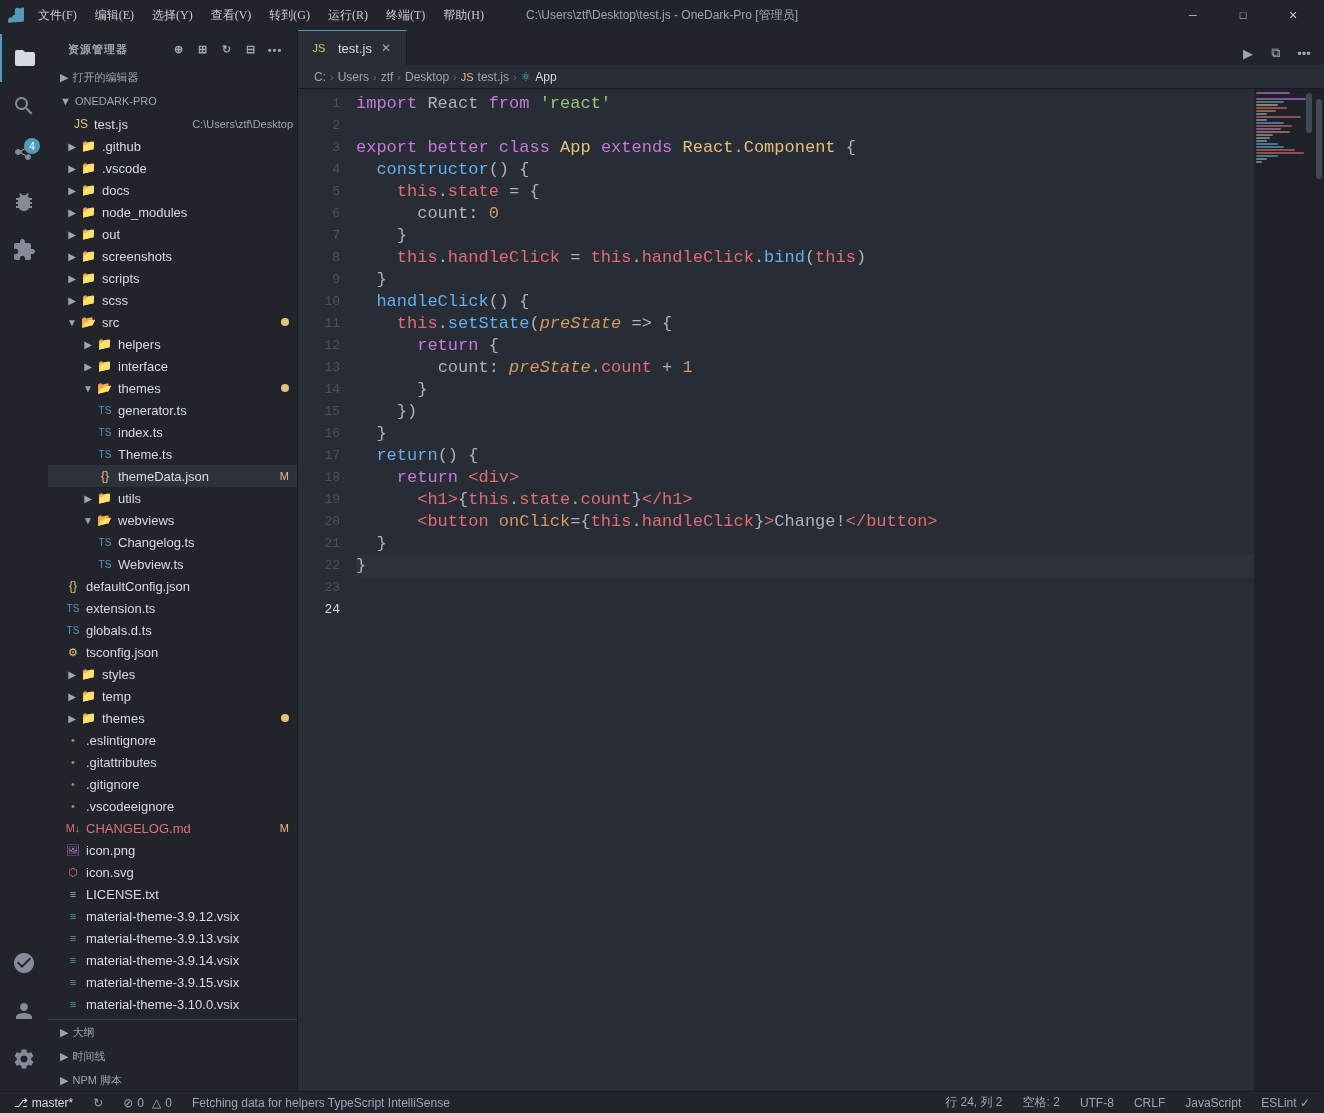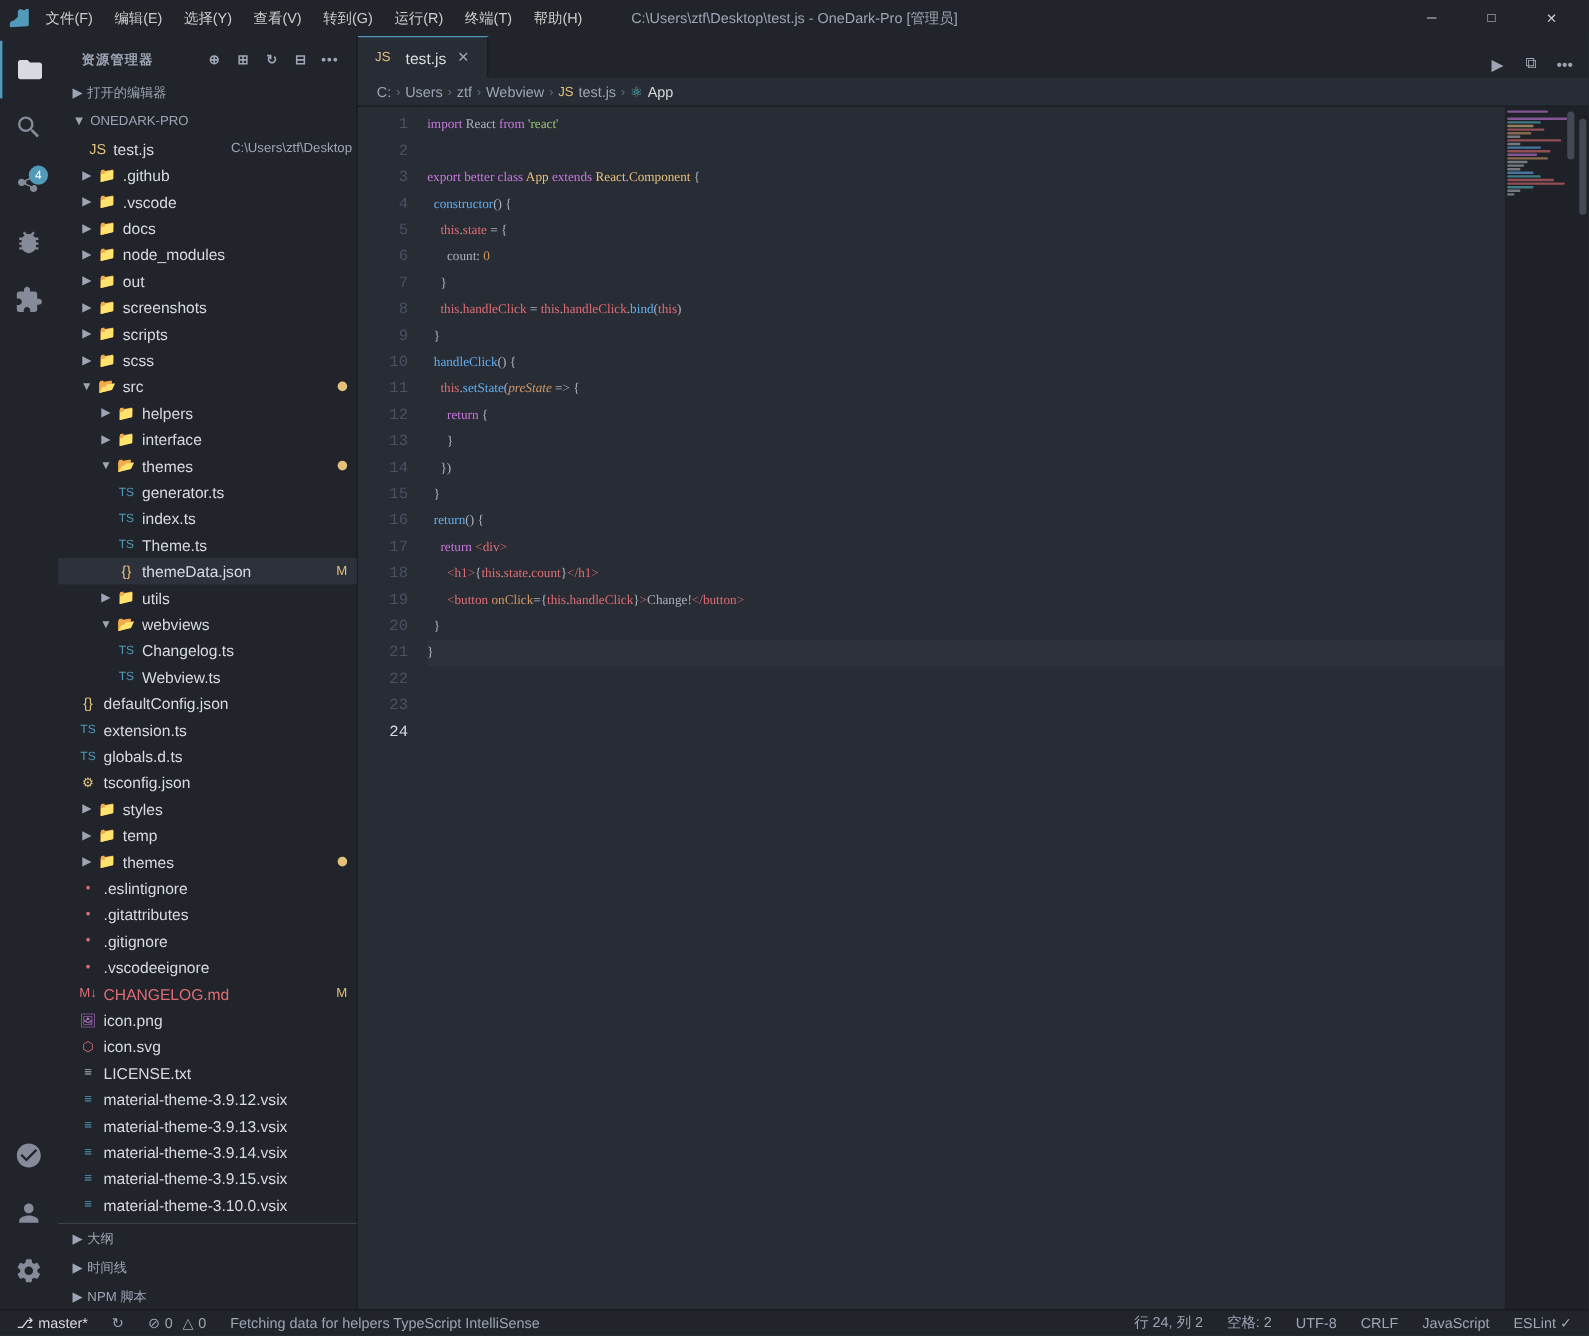--- a/index.html
+++ b/index.html
@@ -38,20 +38,21 @@
     }
     .title-bar-menu {
       display: flex;
       gap: 2px;
     }
     .menu-item {
       padding: 2px 8px;
       color: #ccc;
       font-size: 12px;
       cursor: pointer;
+      font-family: Liberation Serif, serif;
     }
     .title-bar-title {
       position: absolute;
       left: 50%;
       transform: translateX(-50%);
       color: #9da5b4;
       font-size: 12px;
     }
     .title-bar-controls {
       display: flex;
@@ -341,22 +342,22 @@
       font-size: 13px;
       line-height: 22px;
       flex-shrink: 0;
       padding-top: 4px;
       user-select: none;
     }
     .code-content {
       flex: 1;
       overflow: auto;
       padding: 4px 0 4px 8px;
-      font-family: Liberation Serif, serif;
-      font-size: 11px;
+      font-family: Liberation Mono, monospace;
+      font-size: 17px;
       line-height: 22px;
     }
     .code-content::-webkit-scrollbar { height: 8px; width: 8px; }
     .code-content::-webkit-scrollbar-track { background: #21252b; }
     .code-content::-webkit-scrollbar-thumb { background: #424854; }
 
     .code-line { white-space: pre; min-height: 22px; }
     .code-line.active-line { background: #2c313a; }
 
     
@@ -805,21 +806,21 @@
       </div>
     </div>
 
     <div class="breadcrumb">
       <span class="breadcrumb-item">C:</span>
       <span class="breadcrumb-sep">›</span>
       <span class="breadcrumb-item">Users</span>
       <span class="breadcrumb-sep">›</span>
       <span class="breadcrumb-item">ztf</span>
       <span class="breadcrumb-sep">›</span>
-      <span class="breadcrumb-item">Webview</span>
+      <span class="breadcrumb-item">Desktop</span>
       <span class="breadcrumb-sep">›</span>
       <span style="color:#e5c07b;font-size:11px">JS</span>
       <span class="breadcrumb-item">test.js</span>
       <span class="breadcrumb-sep">›</span>
       <span style="color:#56b6c2;font-size:12px">⚛</span>
       <span class="breadcrumb-current">App</span>
     </div>
 
     <div class="code-editor">
       <div class="line-numbers">
@@ -854,20 +855,21 @@
         <div class="code-line"><span class="kw">export</span> <span class="kw">better</span> <span class="kw">class</span> <span class="cls">App</span> <span class="kw">extends</span> <span class="cls">React</span><span class="plain">.</span><span class="cls">Component</span> <span class="punc">{</span></div>
         <div class="code-line">  <span class="fn">constructor</span><span class="punc">() {</span></div>
         <div class="code-line">    <span class="this-kw">this</span><span class="plain">.</span><span class="prop">state</span> <span class="op">=</span> <span class="punc">{</span></div>
         <div class="code-line">      <span class="plain">count</span><span class="op">:</span> <span class="num">0</span></div>
         <div class="code-line">    <span class="punc">}</span></div>
         <div class="code-line">    <span class="this-kw">this</span><span class="plain">.</span><span class="prop">handleClick</span> <span class="op">=</span> <span class="this-kw">this</span><span class="plain">.</span><span class="prop">handleClick</span><span class="plain">.</span><span class="fn">bind</span><span class="punc">(</span><span class="this-kw">this</span><span class="punc">)</span></div>
         <div class="code-line">  <span class="punc">}</span></div>
         <div class="code-line">  <span class="fn">handleClick</span><span class="punc">() {</span></div>
         <div class="code-line">    <span class="this-kw">this</span><span class="plain">.</span><span class="fn">setState</span><span class="punc">(</span><span class="param">preState</span> <span class="op">=&gt;</span> <span class="punc">{</span></div>
         <div class="code-line">      <span class="kw">return</span> <span class="punc">{</span></div>
+        <div class="code-line">        <span class="plain">count</span><span class="op">:</span> <span class="param">preState</span><span class="plain">.</span><span class="prop">count</span> <span class="op">+</span> <span class="num">1</span></div>
         <div class="code-line">      <span class="punc">}</span></div>
         <div class="code-line">    <span class="punc">})</span></div>
         <div class="code-line">  <span class="punc">}</span></div>
         <div class="code-line">  <span class="fn">return</span><span class="punc">() {</span></div>
         <div class="code-line">    <span class="kw">return</span> <span class="tag">&lt;div&gt;</span></div>
         <div class="code-line">      <span class="tag">&lt;h1&gt;</span><span class="punc">{</span><span class="this-kw">this</span><span class="plain">.</span><span class="prop">state</span><span class="plain">.</span><span class="prop">count</span><span class="punc">}</span><span class="tag">&lt;/h1&gt;</span></div>
         <div class="code-line">      <span class="tag">&lt;button</span> <span class="tag-attr">onClick</span><span class="op">=</span><span class="punc">{</span><span class="this-kw">this</span><span class="plain">.</span><span class="prop">handleClick</span><span class="punc">}</span><span class="tag">&gt;</span><span class="plain">Change!</span><span class="tag">&lt;/button&gt;</span></div>
         <div class="code-line">  <span class="punc">}</span></div>
         <div class="code-line active-line"><span class="punc">}</span></div>
       </div>

